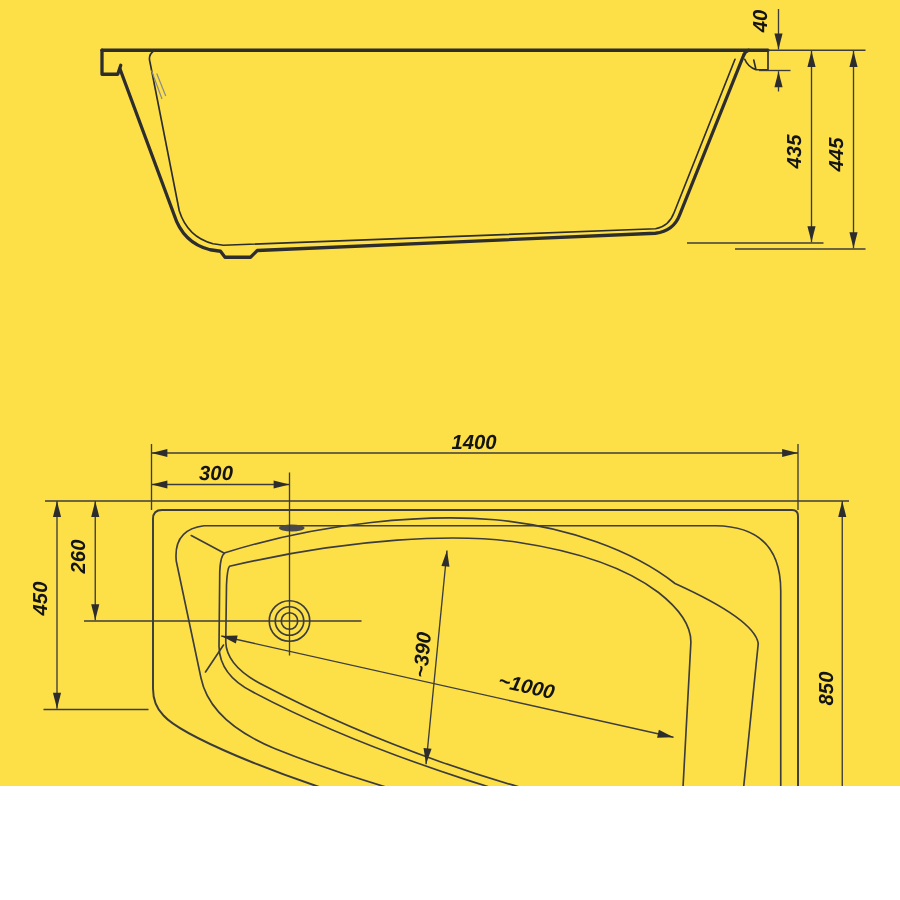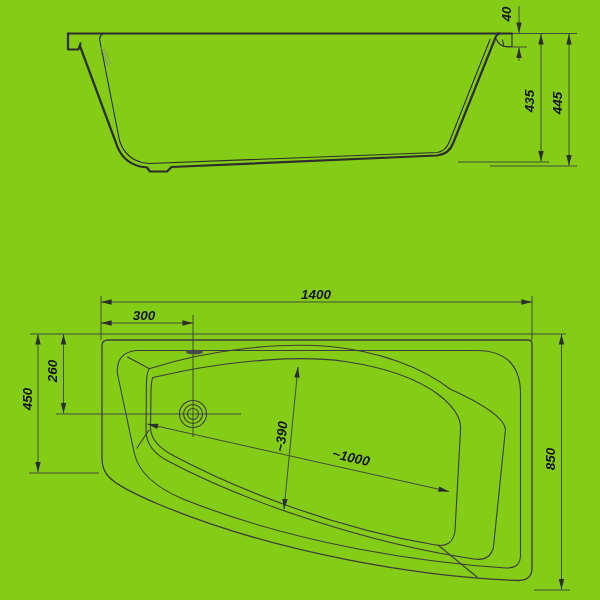--- a/index.html
+++ b/index.html
@@ -1,16 +1,16 @@
 <!DOCTYPE html>
 <html><head>
 <meta charset="utf-8">
 <style>
   html,body{margin:0;padding:0;background:#ffffff;}
-  .stage{width:600px;height:600px;position:relative;background:#84cc16;overflow:hidden;}
+  .stage{width:600px;height:524px;position:relative;background:#fde047;overflow:hidden;}
   svg{display:block;}
   .thick{fill:none;stroke-width:2.2;stroke-linecap:round;stroke-linejoin:round;}
   .thin{fill:none;stroke-width:1.1;stroke-linecap:round;stroke-linejoin:round;}
   .hair{fill:none;stroke-width:0.9;stroke-linecap:butt;}
   .hatch{fill:none;stroke:#8a8a8a;stroke-width:0.8;}
   .dim{font-family:"Liberation Sans","DejaVu Sans",sans-serif;font-style:italic;font-weight:bold;
        font-size:13.5px;stroke:none;}
 </style>
 </head>
 <body>

